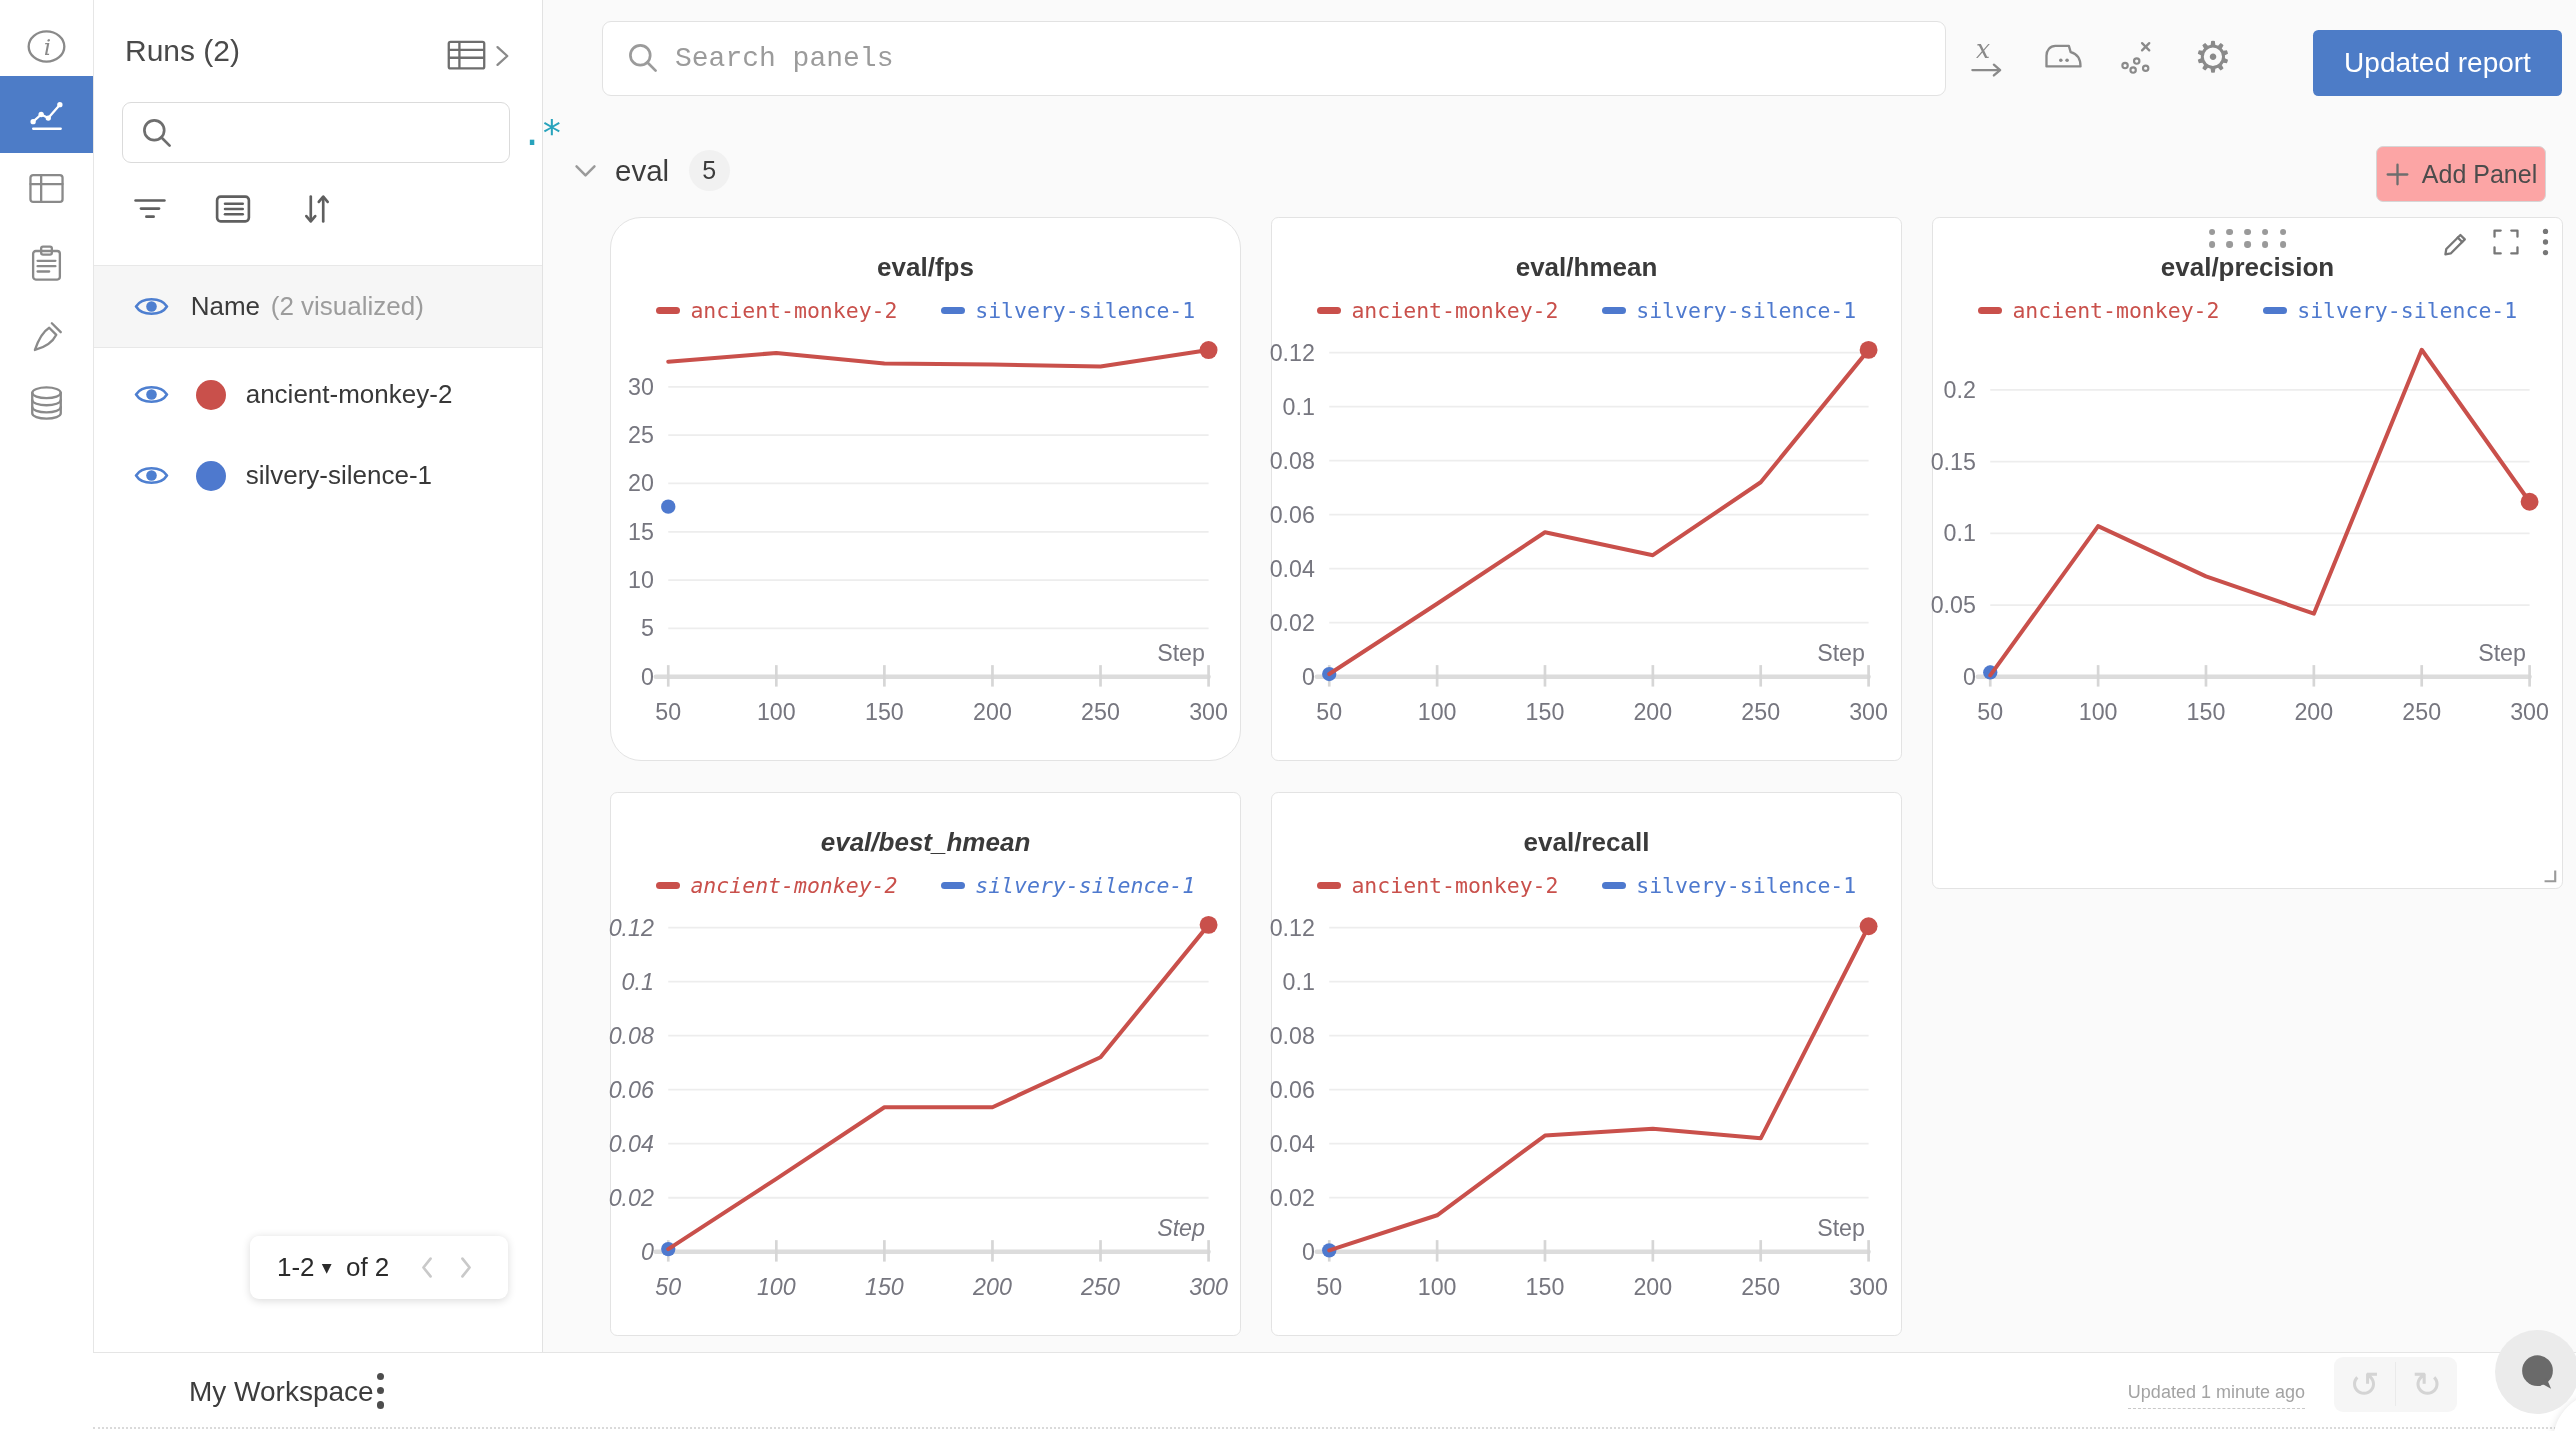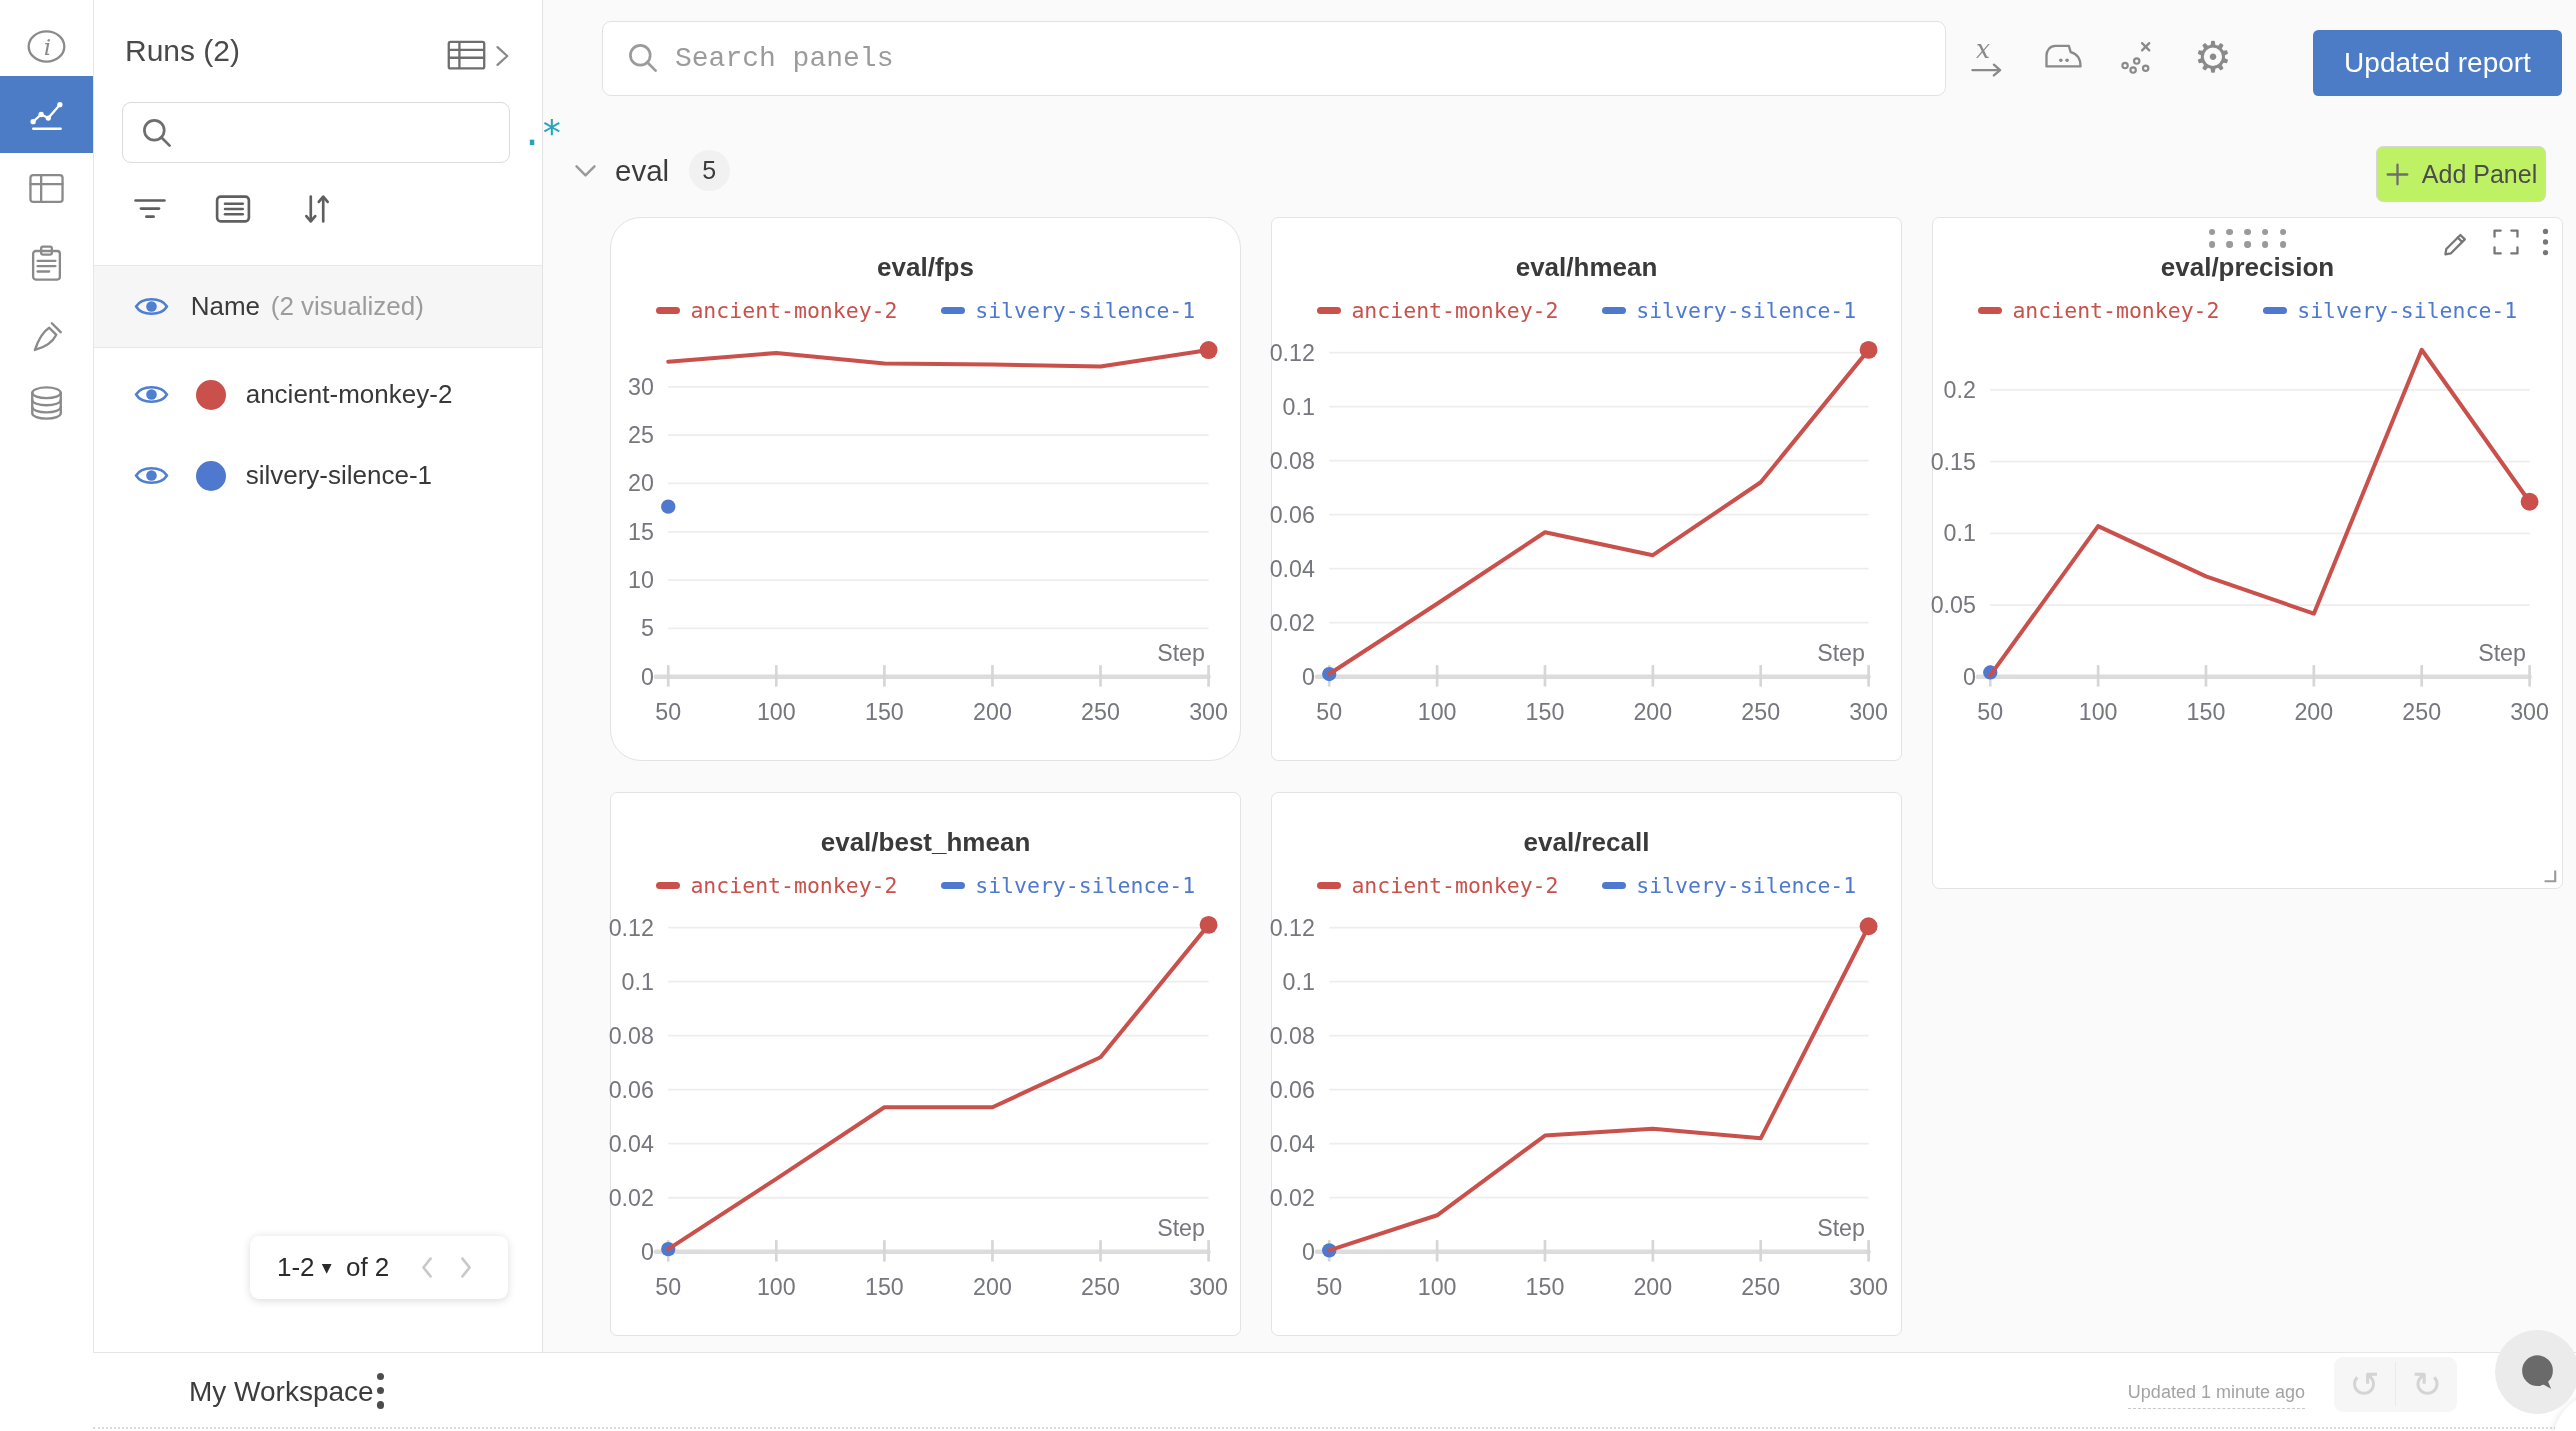--- a/index.html
+++ b/index.html
@@ -47,21 +47,21 @@
   .topbar-icons{position:absolute;top:0;left:1964px;height:114px;display:flex;align-items:center;gap:27px;}
   .tb-icon{cursor:pointer;display:flex;align-items:center;justify-content:center;width:48px;height:48px;}
   .gear-glyph{font-family:"DejaVu Sans",sans-serif;font-size:43px;color:#8A8A8A;line-height:1;}
   .create-report{position:absolute;left:2313px;top:29.5px;width:249px;height:66px;background:#4D7CC7;border-radius:5.4px;color:#fff;
     font-size:28px;display:flex;align-items:center;justify-content:center;cursor:pointer;}
 
   
   .section-header{position:absolute;left:572px;top:150px;display:flex;align-items:center;}
   .section-title{font-size:29.5px;color:#3C3C3C;margin-left:16px;}
   .section-badge{width:41px;height:41px;border-radius:50%;background:#F1F1F1;color:#3C3C3C;font-size:25px;display:flex;align-items:center;justify-content:center;margin-left:19.7px;}
-  .add-panel{position:absolute;left:2376px;top:146px;width:168px;height:54px;border:1.8px solid #D6D6D6;border-radius:7.2px;background:#bef264;
+  .add-panel{position:absolute;left:2376px;top:146px;width:168px;height:54px;border:1.8px solid #D6D6D6;border-radius:7.2px;background:#fca5a5;
     display:flex;align-items:center;justify-content:center;gap:12px;font-size:25px;color:#4C4C4C;cursor:pointer;}
 
   
   .panel{position:absolute;background:#fff;border:1.8px solid #E3E3E3;border-radius:7.2px;box-sizing:border-box;}
   .panel-title{margin-top:34px;text-align:center;font-size:26px;font-weight:bold;color:#3A3A3A;}
   .legend{margin-top:12.5px;height:30px;display:flex;align-items:center;justify-content:center;gap:43px;}
   .legend-item{display:flex;align-items:center;gap:10.7px;}
   .legend-swatch{width:24px;height:7.2px;border-radius:3.6px;}
   .legend-label{font-family:"DejaVu Sans Mono",monospace;font-size:21.5px;}
   .plotwrap{width:100%;height:426px;margin-top:0;}
@@ -458,21 +458,21 @@
         <circle cx="64" cy="387.1897654584222" r="8" fill="#4E79CE"></circle>
         <polyline points="64,390.39658848614073 184.60000000000002,223.6417910447761 305.20000000000005,279.76119402985074 425.8,321.4498933901919 546.4000000000001,26.422174840085233 667,196.38379530916845" fill="none" stroke="#C9504B" stroke-width="4.5" stroke-linejoin="round" stroke-linecap="round"></polyline>
         <circle cx="667" cy="196.38379530916845" r="10" fill="#C9504B"></circle>
       </svg>
     </div>
   <svg class="resize-corner" width="16" height="16" viewBox="0 0 18 18">
       <polyline points="16,4 16,16 4,16" fill="none" stroke="#9A9A9A" stroke-width="2.4"></polyline>
     </svg>
 </div>
 
-<div class="panel" style="left:610px;top:792px;width:631px;height:544px;">
+<div class="panel" style="left:610px;top:792px;width:631px;height:544px;font-style:italic;">
   <div class="panel-title">eval/best_hmean</div>
   <div class="legend">
       <span class="legend-item">
         <span class="legend-swatch" style="background: rgb(201, 80, 75);"></span>
         <span class="legend-label" style="color: rgb(201, 80, 75);">ancient-monkey-2</span>
       </span>
       <span class="legend-item">
         <span class="legend-swatch" style="background: rgb(78, 121, 206);"></span>
         <span class="legend-label" style="color: rgb(78, 121, 206);">silvery-silence-1</span>
       </span>

